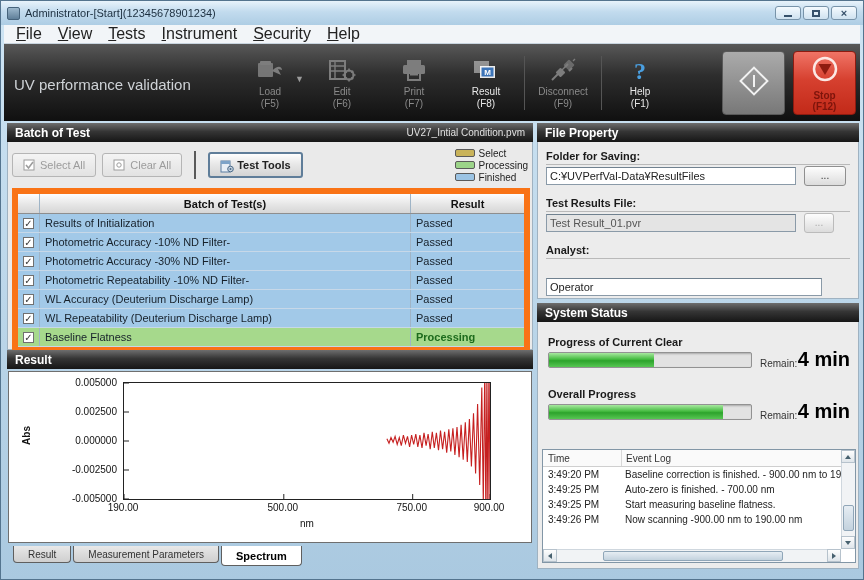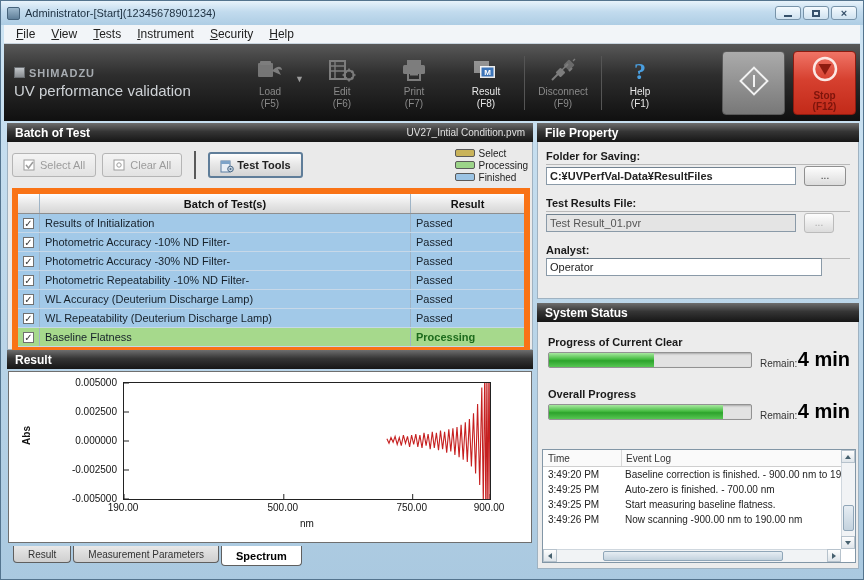--- a/index.html
+++ b/index.html
@@ -16,21 +16,21 @@
   .winbtns { margin-left:auto; display:flex; gap:2px; }
   .winbtn { width:26px; height:14px; border:1px solid #7793a9; border-radius:3px;
     background:linear-gradient(#f4fafe,#cfe2f0); display:flex; align-items:center; justify-content:center; }
   .glyph-min { width:8px; height:2px; background:#35506a; margin-top:6px; }
   .glyph-max { width:8px; height:7px; border:2px solid #35506a; }
   .glyph-close { font-size:11px; line-height:10px; color:#35506a; font-weight:bold; }
 
   
   .menubar { position:absolute; top:24px; left:3px; right:3px; height:19px; background:#f2f5f8;
     border-bottom:1px solid #c8d4de; display:flex; align-items:center; padding-left:4px; }
-  .menu-item { display:inline-block; font-size:12px; color:#222; padding:12px 8px; cursor:default; }
+  .menu-item { display:inline-block; font-size:16px; color:#222; padding:12px 8px; cursor:default; }
   .menu-item::first-letter { text-decoration:underline; }
 
   
   .toolbar { position:absolute; top:43px; left:3px; right:3px; height:77px;
     background:linear-gradient(#585858,#2e2e2e 40%,#101010); display:flex; align-items:center; }
   .brand { width:230px; padding-left:10px; }
   .brand-logo { display:flex; align-items:center; gap:4px; color:#a7acb1; font-weight:bold;
     font-size:11px; letter-spacing:1px; }
   .logo-mark { display:inline-block; width:11px; height:11px;
     background:linear-gradient(#c2c6ca,#888c90); border:1px solid #6a6e72; }
@@ -178,24 +178,20 @@
       <span class="menu-item">File</span>
       <span class="menu-item">View</span>
       <span class="menu-item">Tests</span>
       <span class="menu-item">Instrument</span>
       <span class="menu-item">Security</span>
       <span class="menu-item">Help</span>
     </div>
 
   <div class="toolbar">
     <div class="brand">
-      <div class="brand-logo">
-        <span class="logo-mark"></span>
-        <span>SHIMADZU</span>
-      </div>
       <div class="brand-sub">UV performance validation</div>
     </div>
     <div class="tb-buttons" id="tb-buttons">
         <div class="tbbtn disabled">
           <div class="ticon">
             <svg width="30" height="26" viewBox="0 0 30 26">
               <rect x="3" y="5" width="15" height="14" rx="1" fill="currentColor" opacity=".9"></rect>
               <rect x="5" y="3" width="11" height="4" rx="1" fill="currentColor"></rect>
               <path d="M17 13 C22 7 27 8 27 12 L23 11 L26 17 Z" fill="currentColor"></path>
             </svg>
@@ -433,29 +429,29 @@
           <div class="tab active">Spectrum</div>
         </div>
     </div>
 
     <div class="right-panel">
       <div class="panel-header">
         <span>File Property</span>
       </div>
       <div class="fp-body">
         <div class="fp-label" style="top:8px">Folder for Saving:</div>
-        <input class="fp-input" style="top: 25px; font-weight: bold;" readonly="" value="C:¥UVPerfVal-Data¥ResultFiles">
+        <input class="fp-input" style="top: 25px;" readonly="" value="C:¥UVPerfVal-Data¥ResultFiles">
         <div class="fp-btn" style="top:24px; left:266px; width:42px;">...</div>
 
         <div class="fp-label" style="top:55px">Test Results File:</div>
         <input class="fp-input ro" style="top: 72px;" readonly="" value="Test Result_01.pvr">
         <div class="fp-btn disabled" style="top:71px; left:266px; width:30px;">...</div>
 
         <div class="fp-label" style="top:102px">Analyst:</div>
-        <input class="fp-input" style="top: 116px; width: 276px;" readonly="" value="Operator">
+        <input class="fp-input" style="top: 136px; width: 276px;" readonly="" value="Operator">
       </div>
 
       <div class="ss-wrap">
         <div class="panel-header">
           <span>System Status</span>
         </div>
       </div>
       <div class="ss-body">
         <div class="ss-label" style="top:14px">Progress of Current Clear</div>
         <div class="pbar" style="top:30px">

